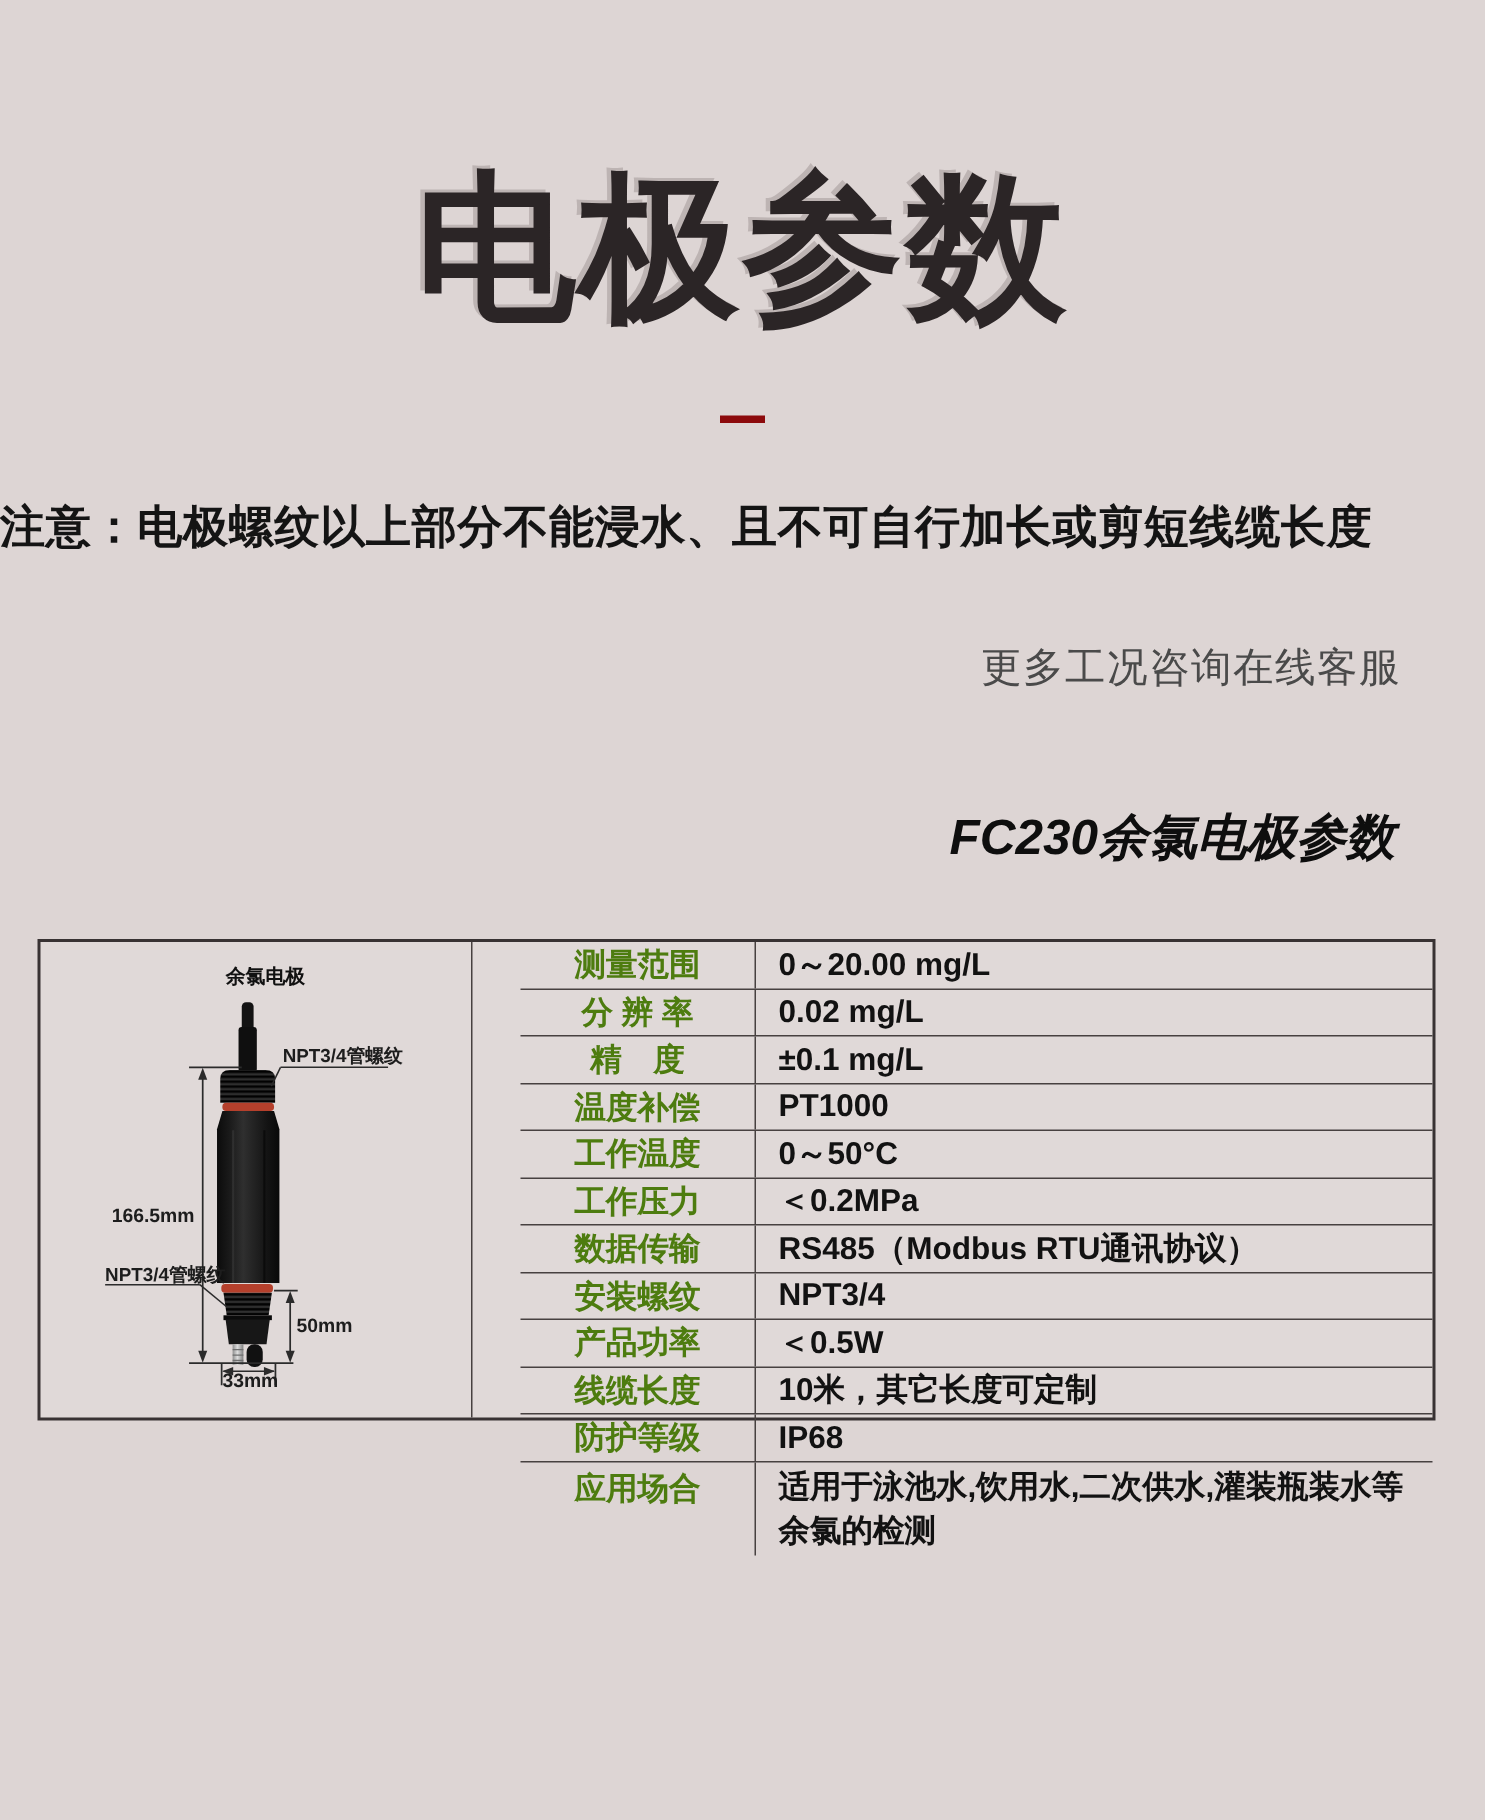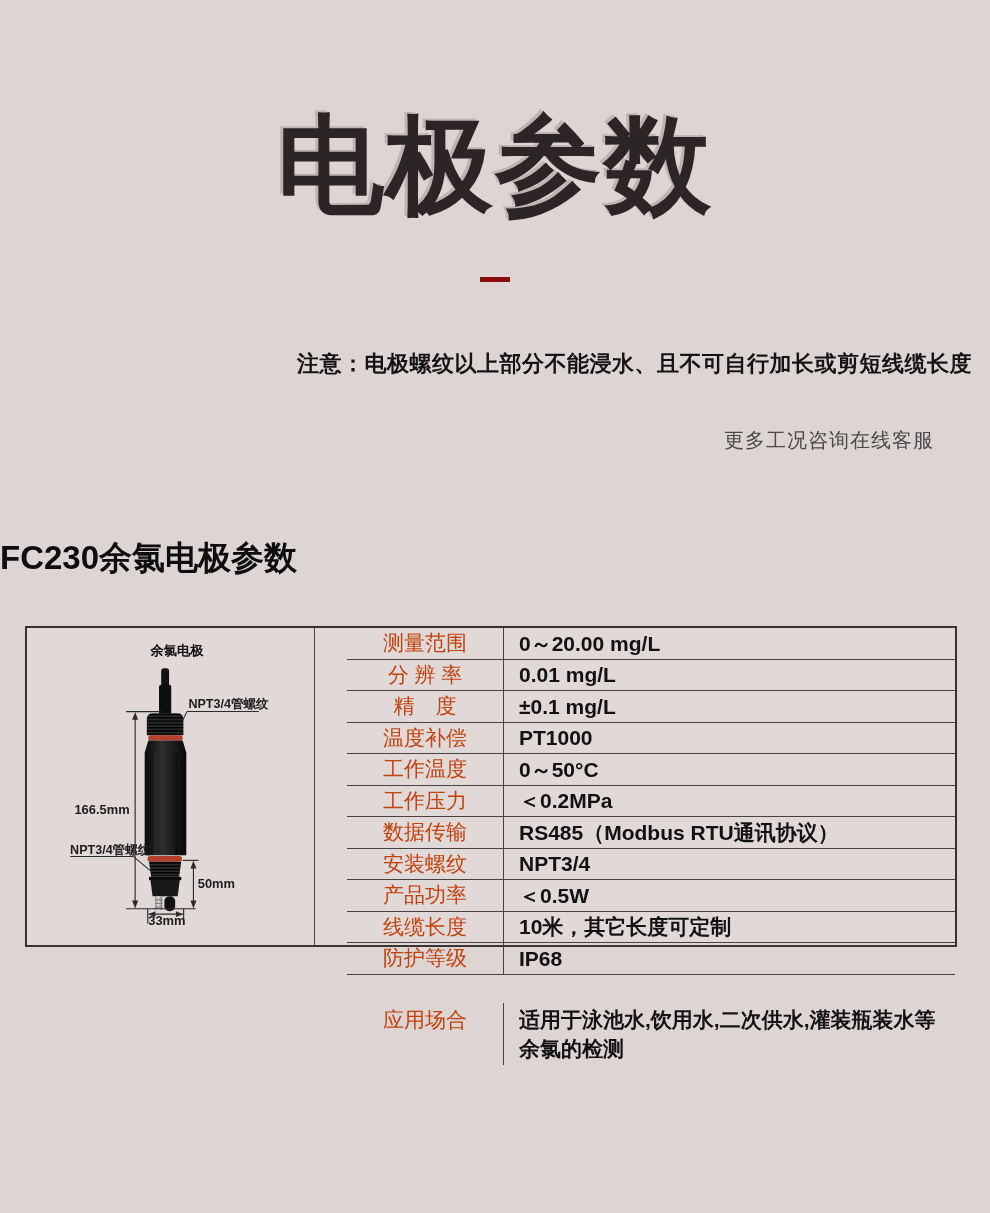--- a/index.html
+++ b/index.html
@@ -19,34 +19,34 @@
     font-size:107px;font-weight:900;letter-spacing:2px;
     color:#2b2526;
     text-shadow:-3px -2px 0 rgba(150,140,140,0.45);
     line-height:1.22;
   }
   .red-divider{
     position:absolute;top:277px;left:480px;
     width:30px;height:5px;background:#8c0a0c;
   }
   .notice{
-    position:absolute;top:331px;left:0;right:0;margin:18px;
-    text-align:right;
-    font-size:22px;font-weight:700;color:#141414;
+    position:absolute;top:331px;left:0;right:0;margin:0;
+    text-align:left;
+    font-size:30px;font-weight:700;color:#141414;
     letter-spacing:0.5px;
   }
   .service{
     position:absolute;top:427px;right:56px;margin:0;
-    font-size:20px;font-weight:400;color:#4a4a4a;
+    font-size:27px;font-weight:400;color:#4a4a4a;
     letter-spacing:1px;
   }
   .section-title{
     position:absolute;top:536px;left:0;margin:0;
-    width:930px;text-align:left;
-    font-size:33px;font-weight:700;color:#0e0e0e;
+    width:930px;text-align:right;
+    font-size:33px;font-weight:700;color:#0e0e0e;font-style:italic;
   }
 
   
   .panel{
     position:absolute;top:626px;left:25px;
     width:932px;height:321px;
     border:2px solid #383233;
     background:#e0d9d8;
     display:flex;box-sizing:border-box;gap:32px;
   }
@@ -57,26 +57,26 @@
   }
   .panel-left svg{display:block;width:100%;height:100%;}
   .panel-right{
     flex:1;display:flex;flex-direction:column;
   }
   .spec-row{
     display:flex;height:31.5px;flex:0 0 31.5px;
     border-bottom:1.5px solid #474140;
     align-items:stretch;box-sizing:border-box;
   }
-  .spec-row.last{flex:1;height:auto;border-bottom:none;margin-top:28px;}
+  .spec-row.last{flex:1;height:auto;border-bottom:none;}
   .spec-label{
     width:157px;flex:0 0 157px;
     border-right:1.5px solid #474140;
     display:flex;align-items:center;justify-content:center;
-    font-size:21px;font-weight:400;color:#c2410c;
+    font-size:21px;font-weight:700;color:#4d7c0f;
     box-sizing:border-box;
   }
   .spec-value{
     flex:1;display:flex;align-items:center;
     padding:2px 8px 2px 15px;
     font-size:21px;font-weight:700;color:#121212;
     line-height:29px;box-sizing:border-box;
   }
   .spec-row.last .spec-label{align-items:flex-start;padding-top:3px;}
   .spec-row.last .spec-value{align-items:flex-start;flex-wrap:wrap;display:block;}
@@ -184,21 +184,21 @@
       </svg>
     </div>
 
     <div class="panel-right">
       <div class="spec-row">
         <div class="spec-label">测量范围</div>
         <div class="spec-value">0～20.00 mg/L</div>
       </div>
       <div class="spec-row">
         <div class="spec-label">分 辨 率</div>
-        <div class="spec-value">0.01 mg/L</div>
+        <div class="spec-value">0.02 mg/L</div>
       </div>
       <div class="spec-row">
         <div class="spec-label">精　度</div>
         <div class="spec-value">±0.1 mg/L</div>
       </div>
       <div class="spec-row">
         <div class="spec-label">温度补偿</div>
         <div class="spec-value">PT1000</div>
       </div>
       <div class="spec-row">

